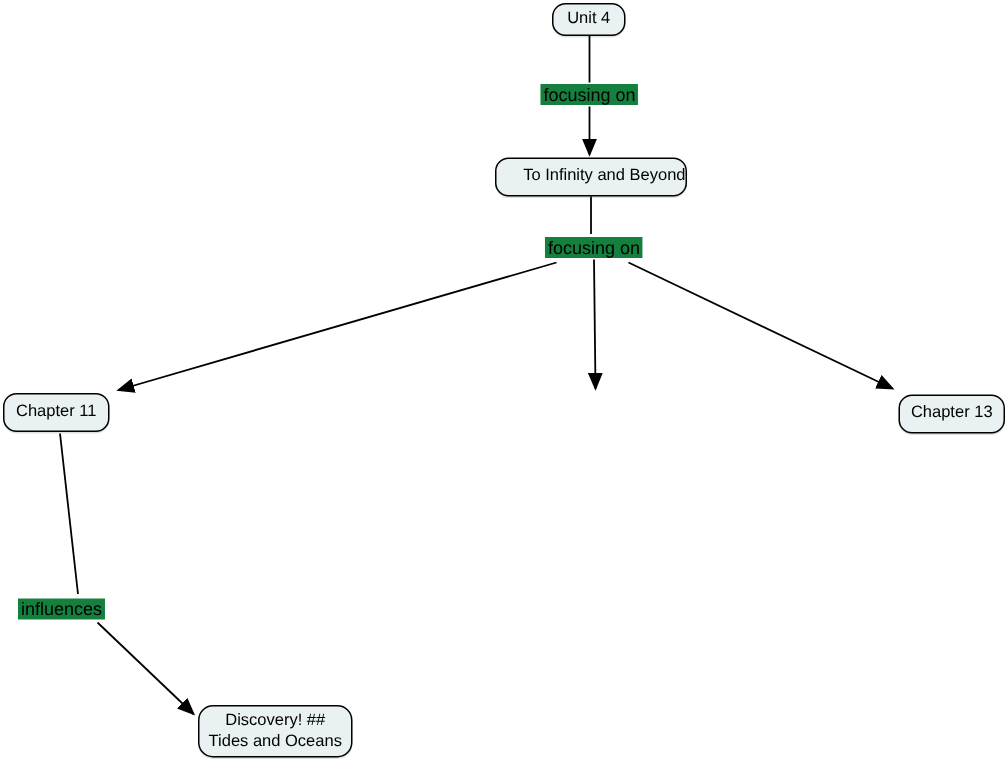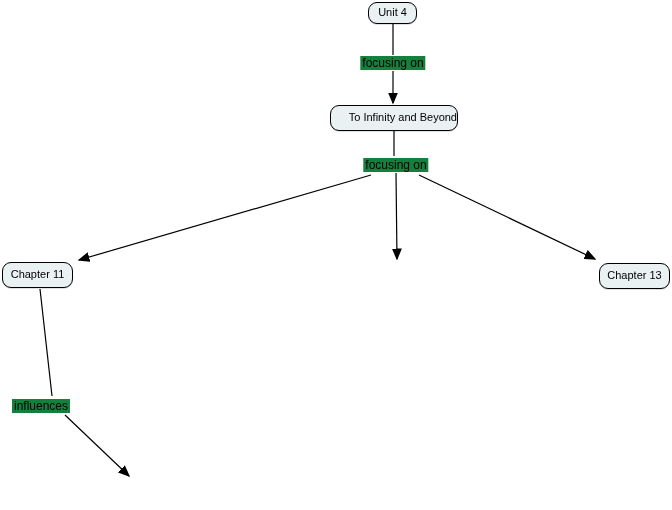--- a/index.html
+++ b/index.html
@@ -93,20 +93,24 @@
 
   <div class="node node-ch11">
     <span>Chapter 11</span>
   </div>
 
 
   <div class="node node-ch13">
     <span>Chapter 13</span>
   </div>
 
+  <div class="node node-discovery">
+    <span>Discovery! ##</span>
+    <span>Tides and Oceans</span>
+  </div>
 
   <div class="edge-label label-focusing1">focusing on</div>
 
   <div class="edge-label label-focusing2">focusing on</div>
 
   <div class="edge-label label-influences">influences</div>
 
 </div>
 
 </body></html>

